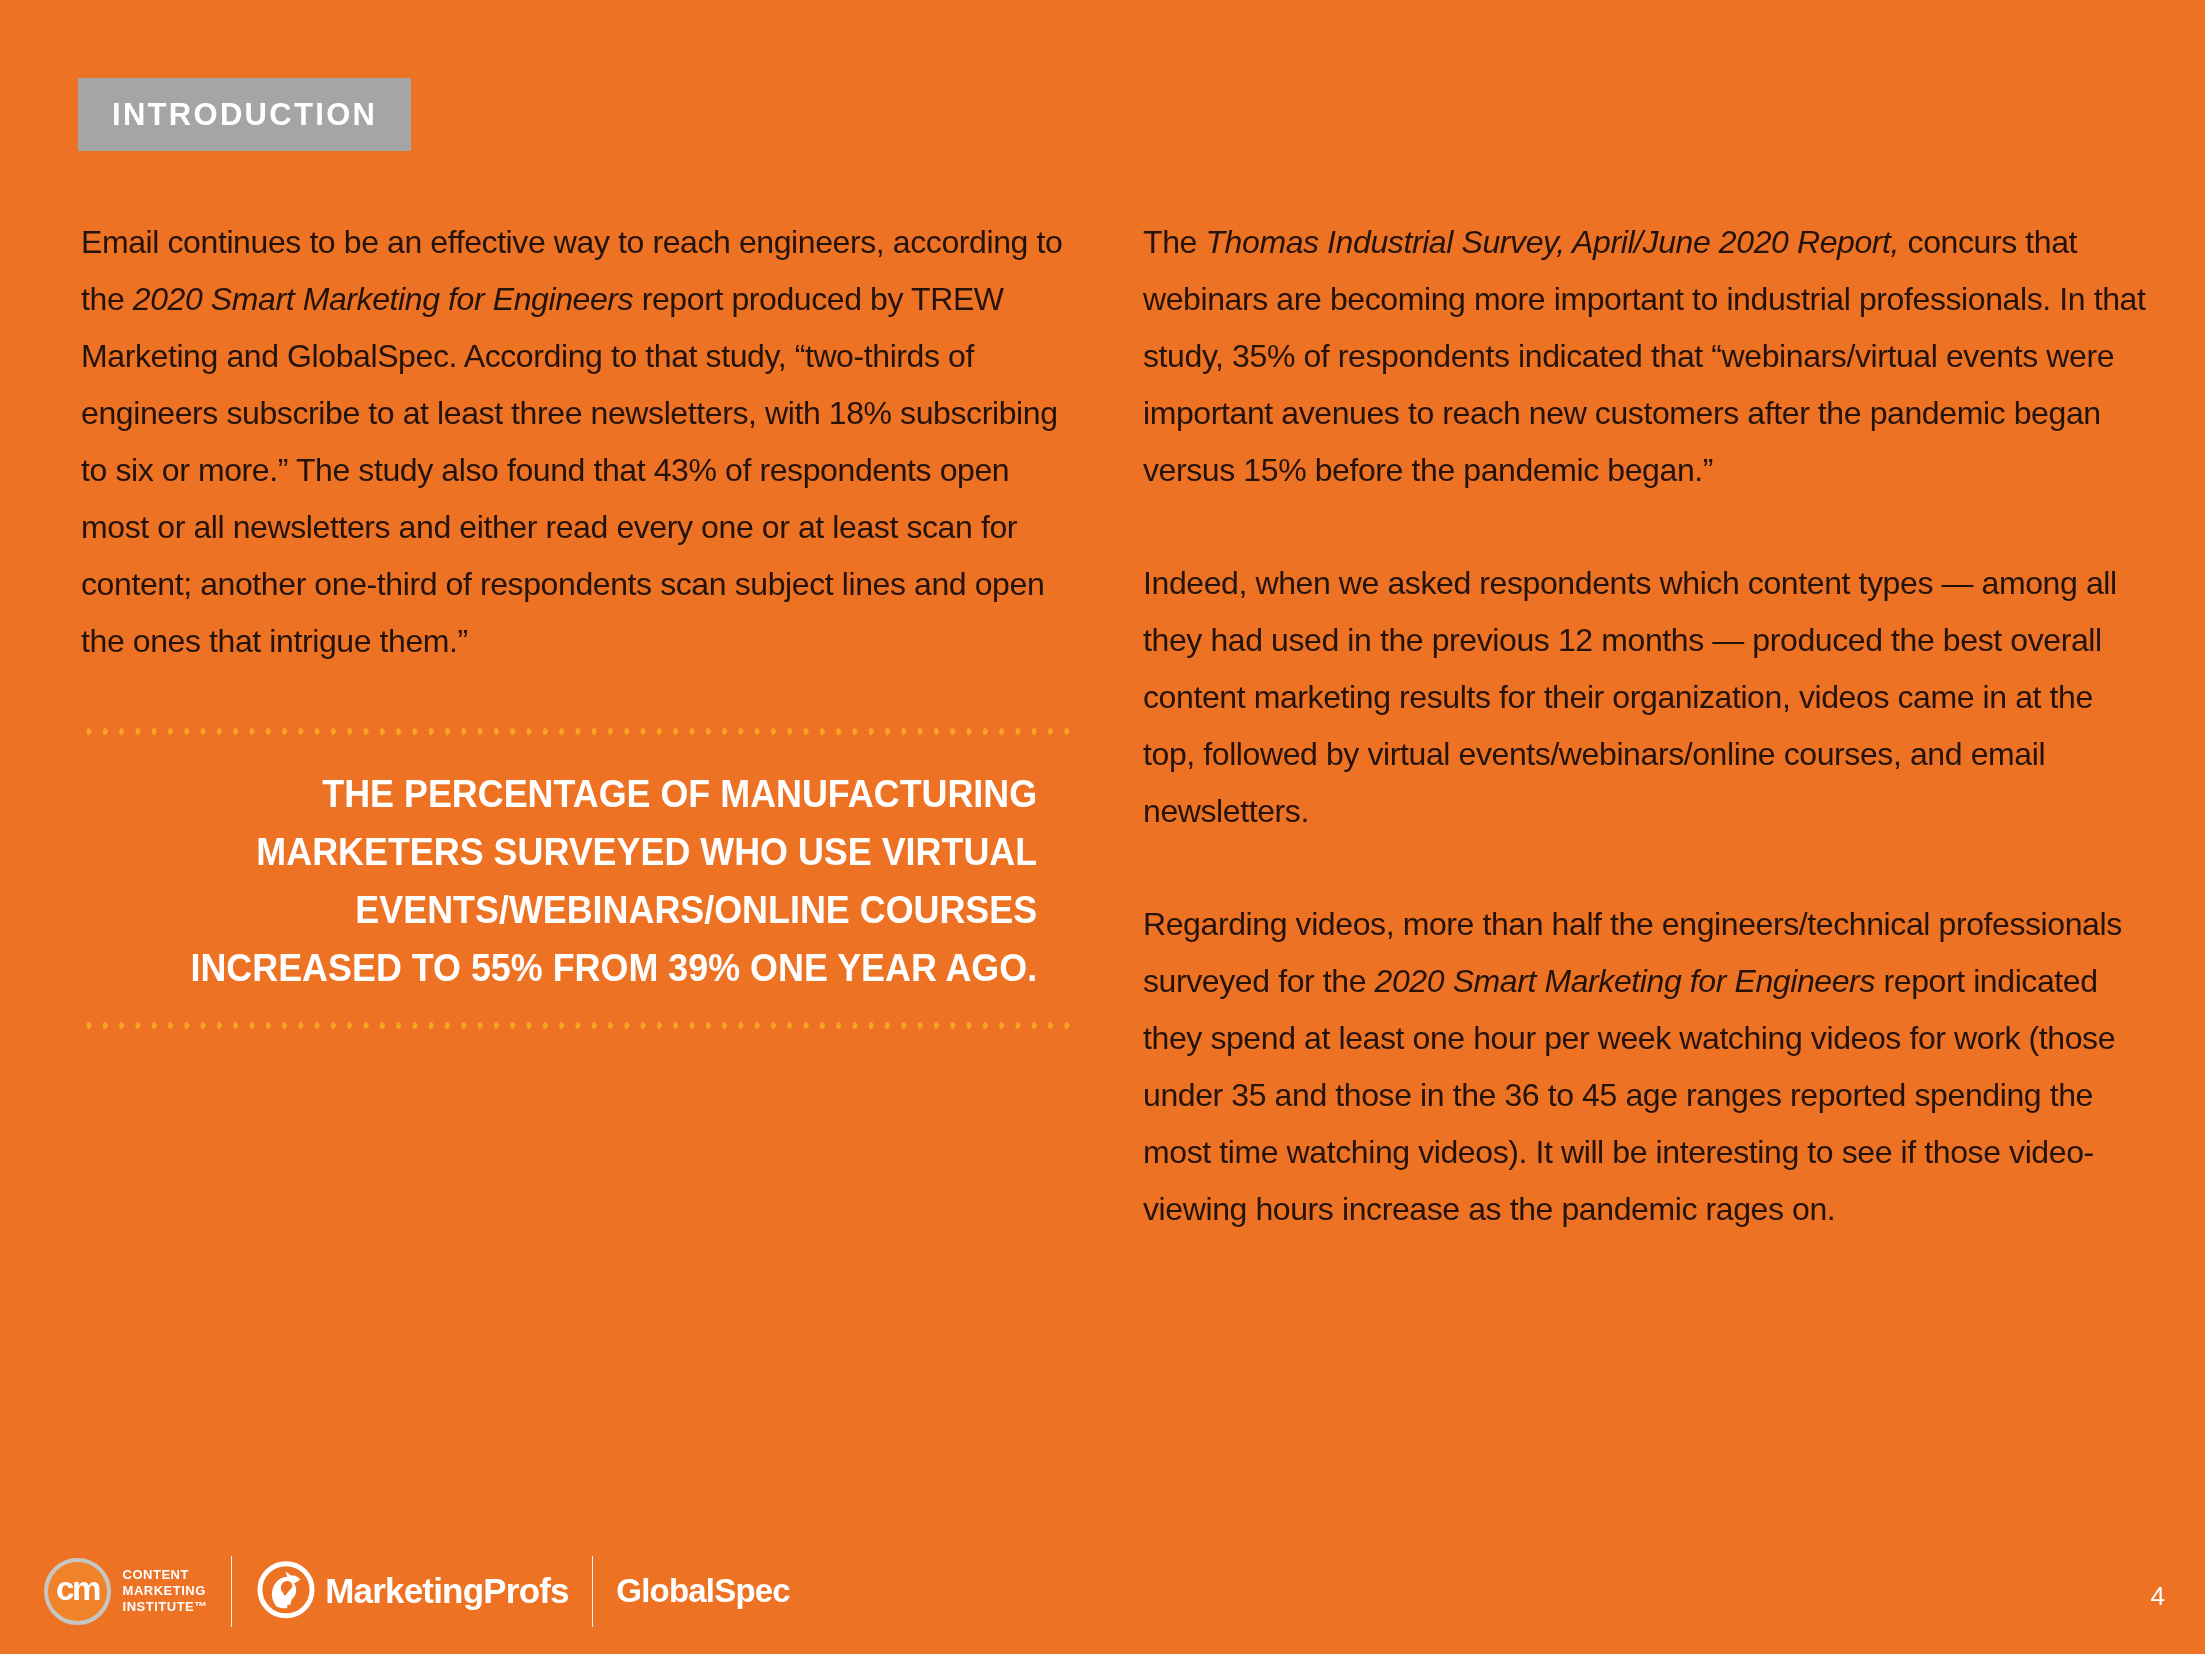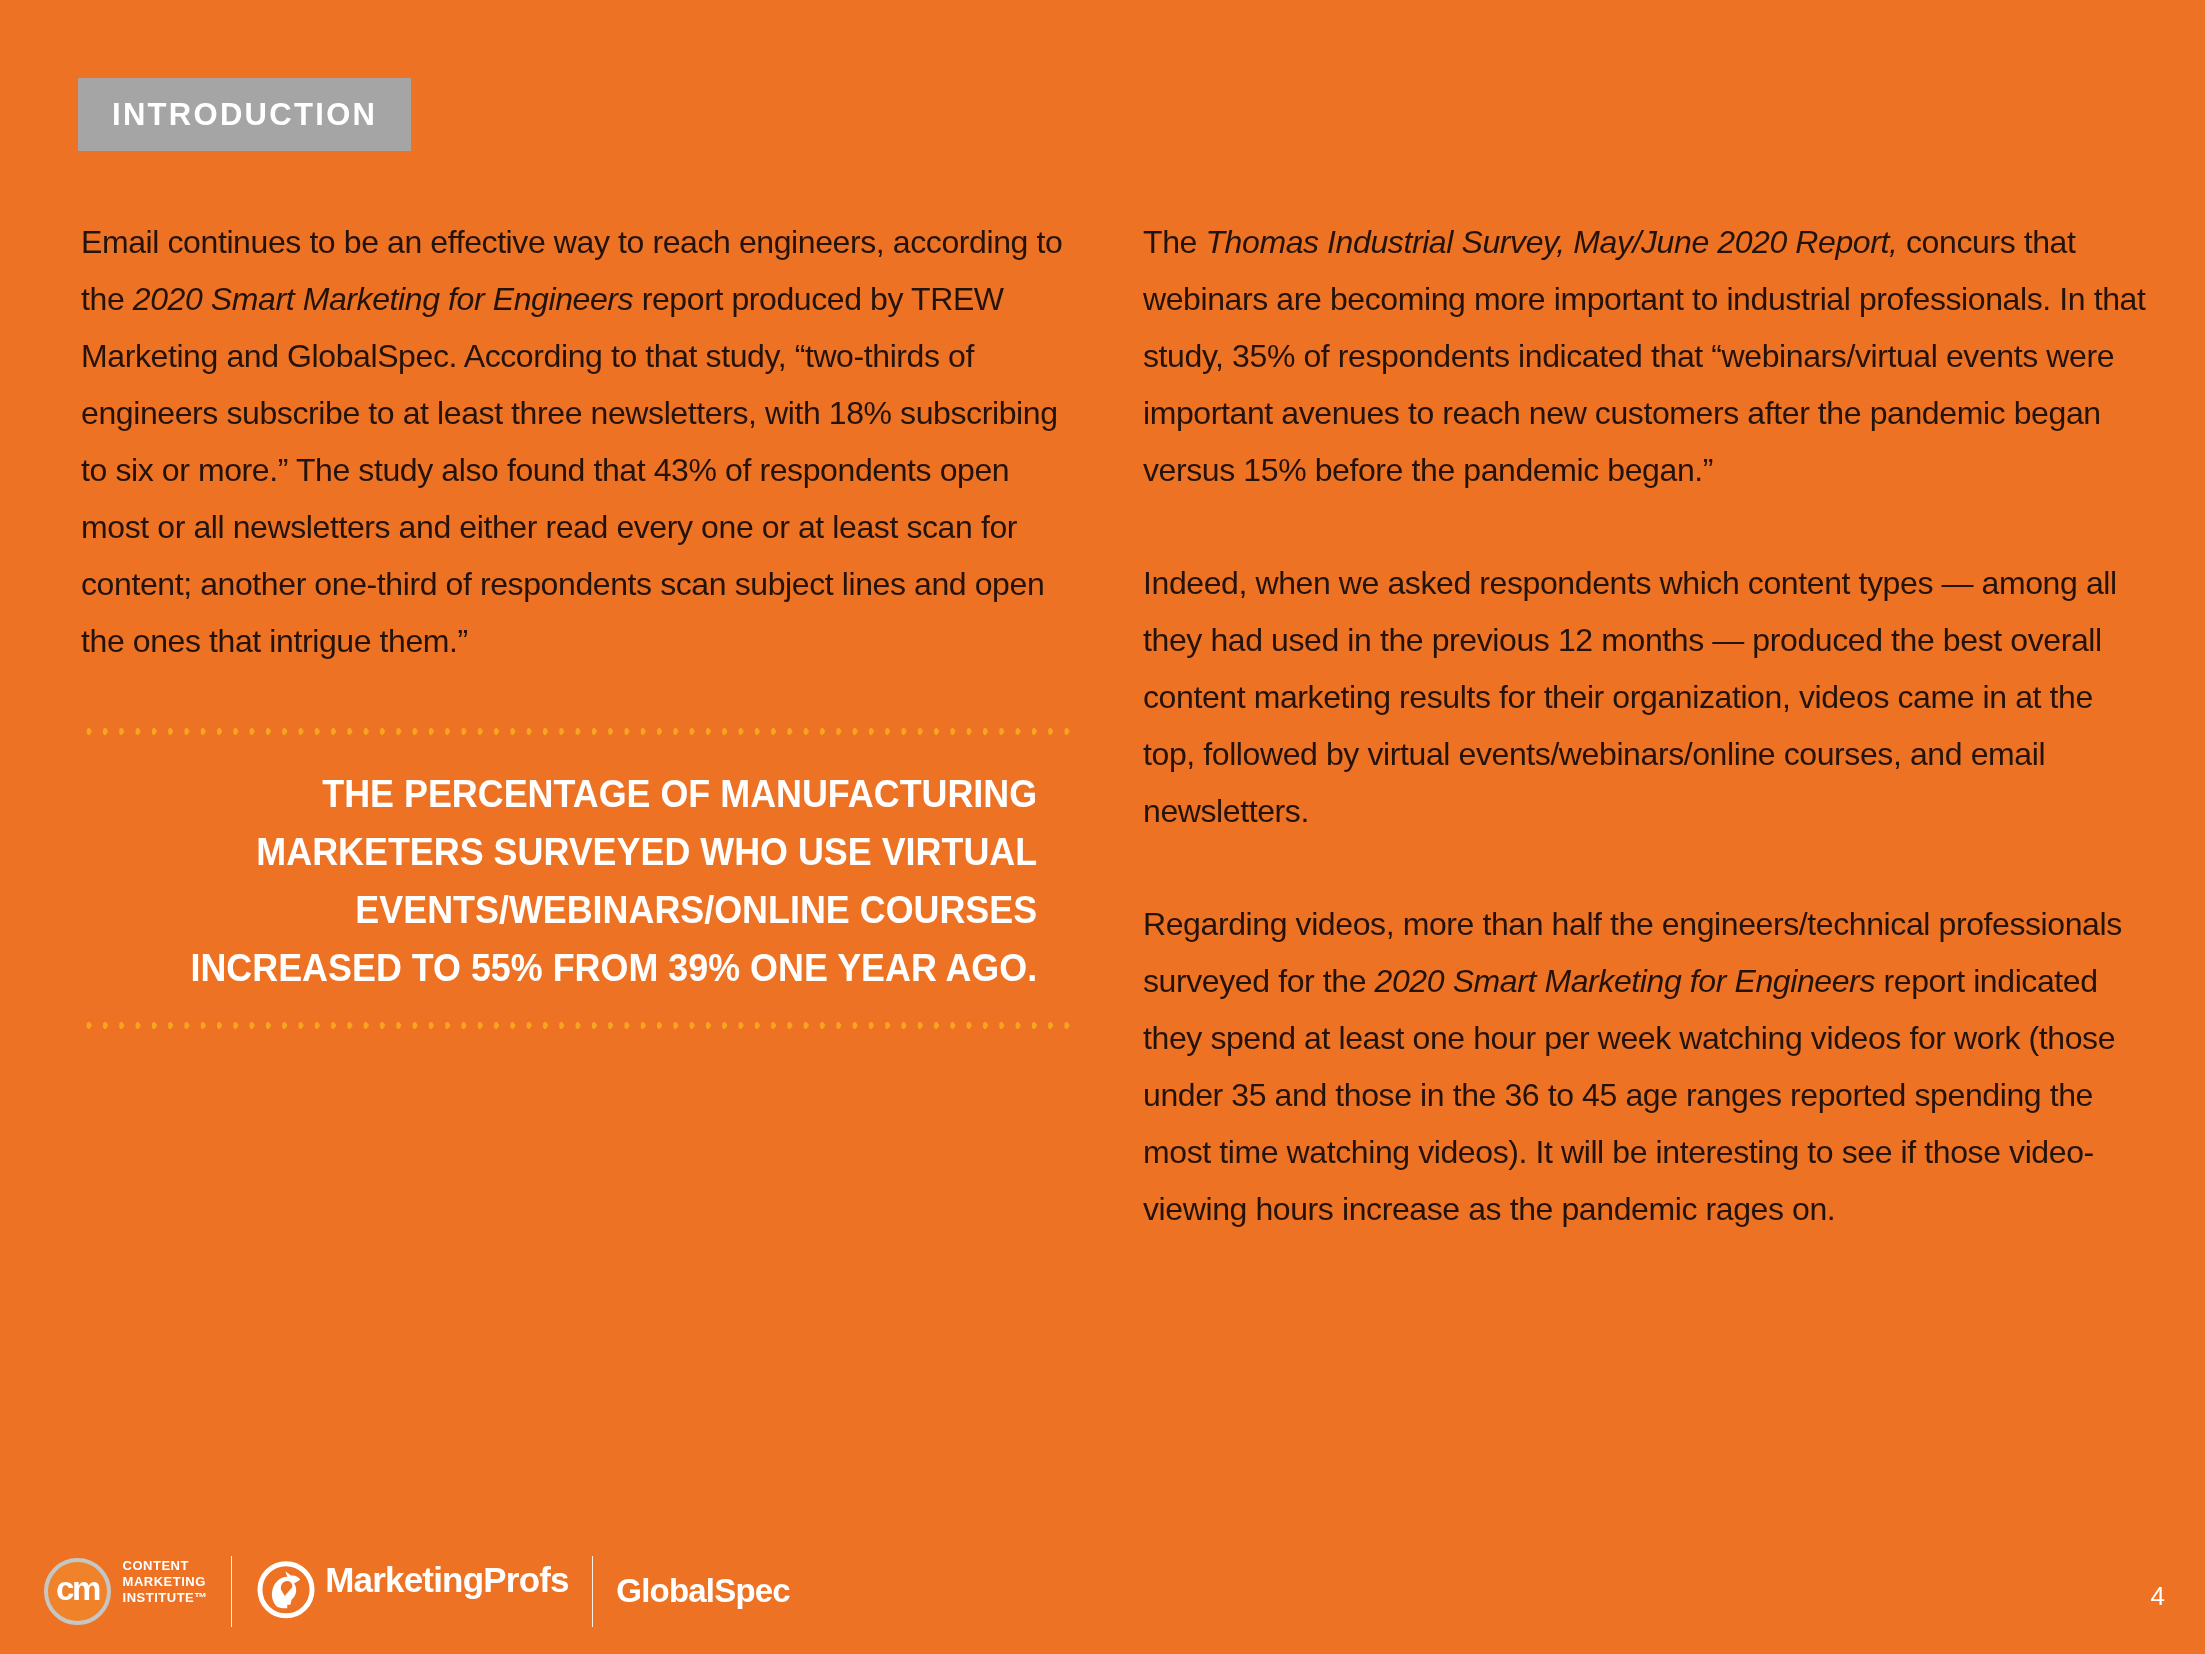--- a/index.html
+++ b/index.html
@@ -53,21 +53,21 @@
   }
   .callout-line{
     font-size:39px;line-height:58px;font-weight:800;white-space:nowrap;
     transform:scaleX(0.92);transform-origin:50% 50%;
   }
   
   .footer{
     position:absolute;left:44px;top:1552px;height:78px;
     display:flex;align-items:center;color:var(--footer-text);
   }
-  .logo-group{display:flex;align-items:flex-start;}
+  .logo-group{display:flex;align-items:center;}
   .cmi-circle{
     width:67px;height:67px;border-radius:50%;
     border:4.7px solid #C6C6C5;background:#F08229;
     display:flex;align-items:center;justify-content:center;flex:none;
   }
   .cmi-monogram{
     font-size:33px;font-weight:bold;letter-spacing:-2.3px;color:#fff;
     transform:translateY(-1.6px);
   }
   .cmi-name{
@@ -103,21 +103,21 @@
           <div class="callout-line">THE PERCENTAGE OF MANUFACTURING</div>
           <div class="callout-line">MARKETERS SURVEYED WHO USE VIRTUAL</div>
           <div class="callout-line">EVENTS/WEBINARS/ONLINE COURSES</div>
           <div class="callout-line">INCREASED TO 55% FROM 39% ONE YEAR AGO.</div>
         </div>
         <div class="dotted"></div>
       </div>
     </div>
 
     <div class="col col-right">
-      <p class="body-text"><span>The </span><em>Thomas Industrial Survey, May/June 2020 Report,</em><span> concurs that webinars are becoming more important to industrial professionals. In that study, 35% of respondents indicated that “webinars/virtual events were important avenues to reach new customers after the pandemic began versus 15% before the pandemic began.”</span></p>
+      <p class="body-text"><span>The </span><em>Thomas Industrial Survey, April/June 2020 Report,</em><span> concurs that webinars are becoming more important to industrial professionals. In that study, 35% of respondents indicated that “webinars/virtual events were important avenues to reach new customers after the pandemic began versus 15% before the pandemic began.”</span></p>
       <p class="body-text"><span>Indeed, when we asked respondents which content types — among all they had used in the previous 12 months — produced the best overall content marketing results for their organization, videos came in at the top, followed by virtual events/webinars/online courses, and email newsletters.</span></p>
       <p class="body-text"><span>Regarding videos, more than half the engineers/technical professionals surveyed for the </span><em>2020 Smart Marketing for Engineers</em><span> report indicated they spend at least one hour per week watching videos for work (those under 35 and those in the 36 to 45 age ranges reported spending the most time watching videos). It will be interesting to see if those video-viewing hours increase as the pandemic rages on.</span></p>
     </div>
 
   </div>
 
   <div class="footer">
 
     <div class="logo-group">
       <div class="cmi-circle">

